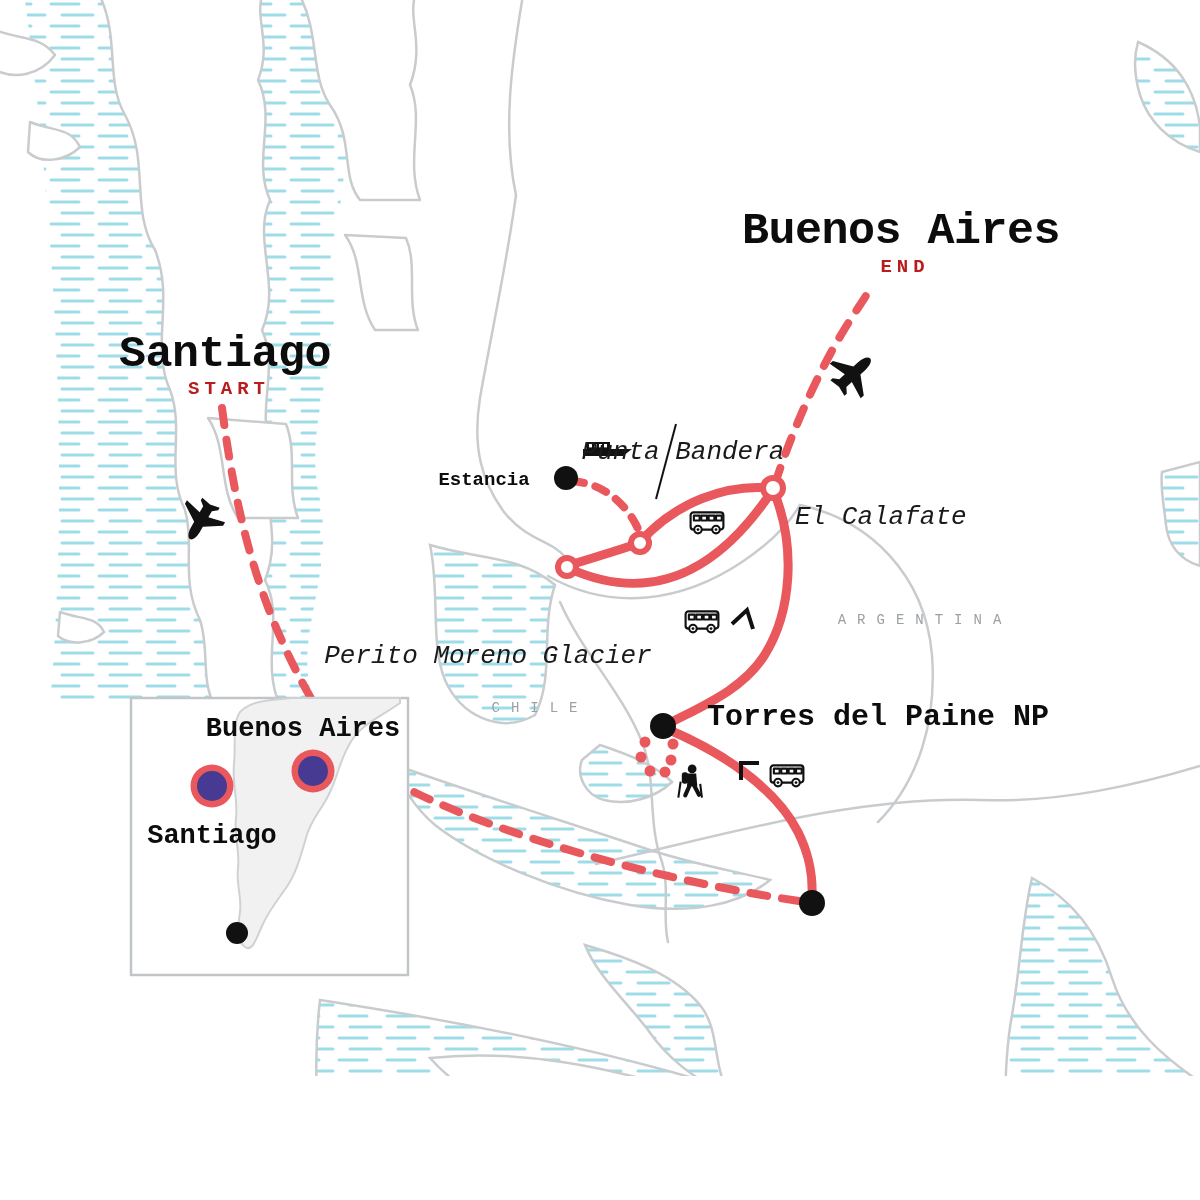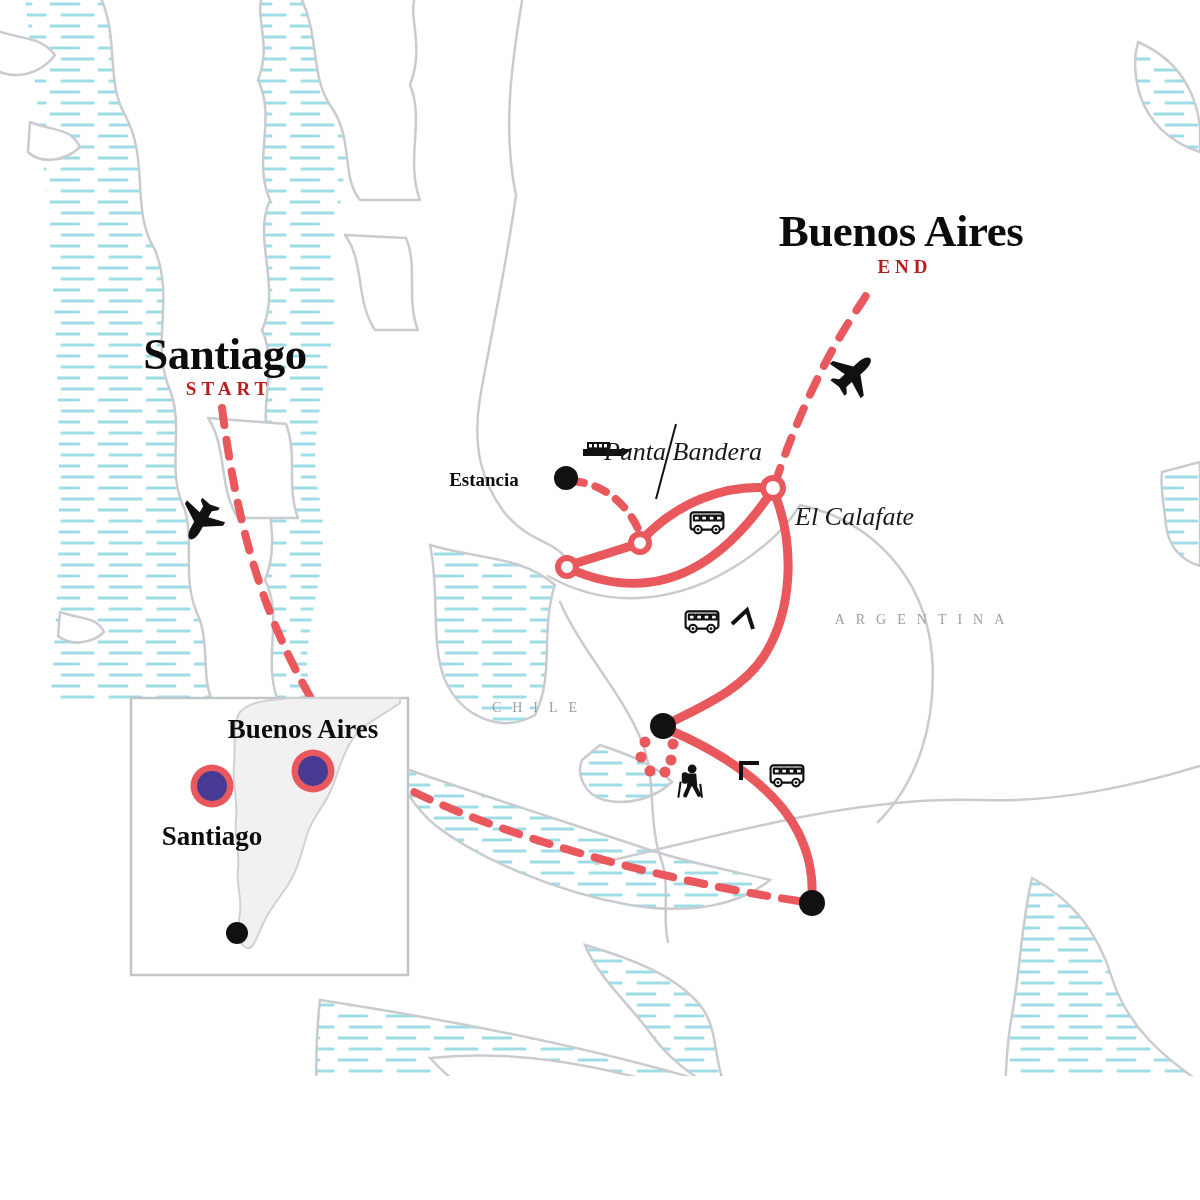--- a/index.html
+++ b/index.html
@@ -1,18 +1,18 @@
 <!DOCTYPE html>
 <html><head>
 <meta charset="utf-8">
 <style>
   html,body{margin:0;padding:0;background:#fff;}
   #stage{
     position:relative;width:1200px;height:1076px;overflow:hidden;background:#fff;
-    font-family:Liberation Serif, serif;color:#111;
+    font-family:Liberation Mono, monospace;color:#111;
   }
   #stage svg{position:absolute;left:0;top:0;}
   .lbl{position:absolute;white-space:nowrap;transform:translate(-50%,-50%);}
   .city-big{font-size:45px;font-weight:700;letter-spacing:-0.5px;color:#0c0c0c;}
   .tag{font-size:19px;font-weight:700;letter-spacing:5px;color:#b91c1c;}
   .place-bold{font-size:19px;font-weight:700;color:#0c0c0c;}
   .place-italic{font-size:26px;font-style:italic;color:#1a1a1a;margin-top:48px;}
   .country{font-size:14px;letter-spacing:11px;color:#9aa0a4;font-weight:400;}
   .left-anchor{transform:translate(0,-50%);}
 </style>
@@ -156,21 +156,23 @@
 
 <div class="lbl city-big" style="left:901px;top:231px">Buenos Aires</div>
 <div class="lbl tag" style="left:905px;top:267px">END</div>
 
 <div class="lbl city-big" style="left:225px;top:354px">Santiago</div>
 <div class="lbl tag" style="left:229px;top:389px">START</div>
 
 <div class="lbl place-italic" style="left:683px;top:404px">Punta Bandera</div>
 <div class="lbl place-bold" style="left:484px;top:480px">Estancia</div>
 <div class="lbl place-italic left-anchor" style="left:795px;top:469px">El Calafate</div>
+<div class="lbl place-italic" style="left:488px;top:608px">Perito Moreno Glacier</div>
 
 <div class="lbl country" style="left:540px;top:708px">CHILE</div>
 <div class="lbl country" style="left:925px;top:620px">ARGENTINA</div>
 
+<div class="lbl place-bold left-anchor" style="left:707px;top:717px;font-size:30px">Torres del Paine NP</div>
 
 <div class="lbl place-bold" style="left:303px;top:729px;font-size:27px">Buenos Aires</div>
 <div class="lbl place-bold" style="left:212px;top:836px;font-size:27px">Santiago</div>
 
 </div>
 
 </body></html>

